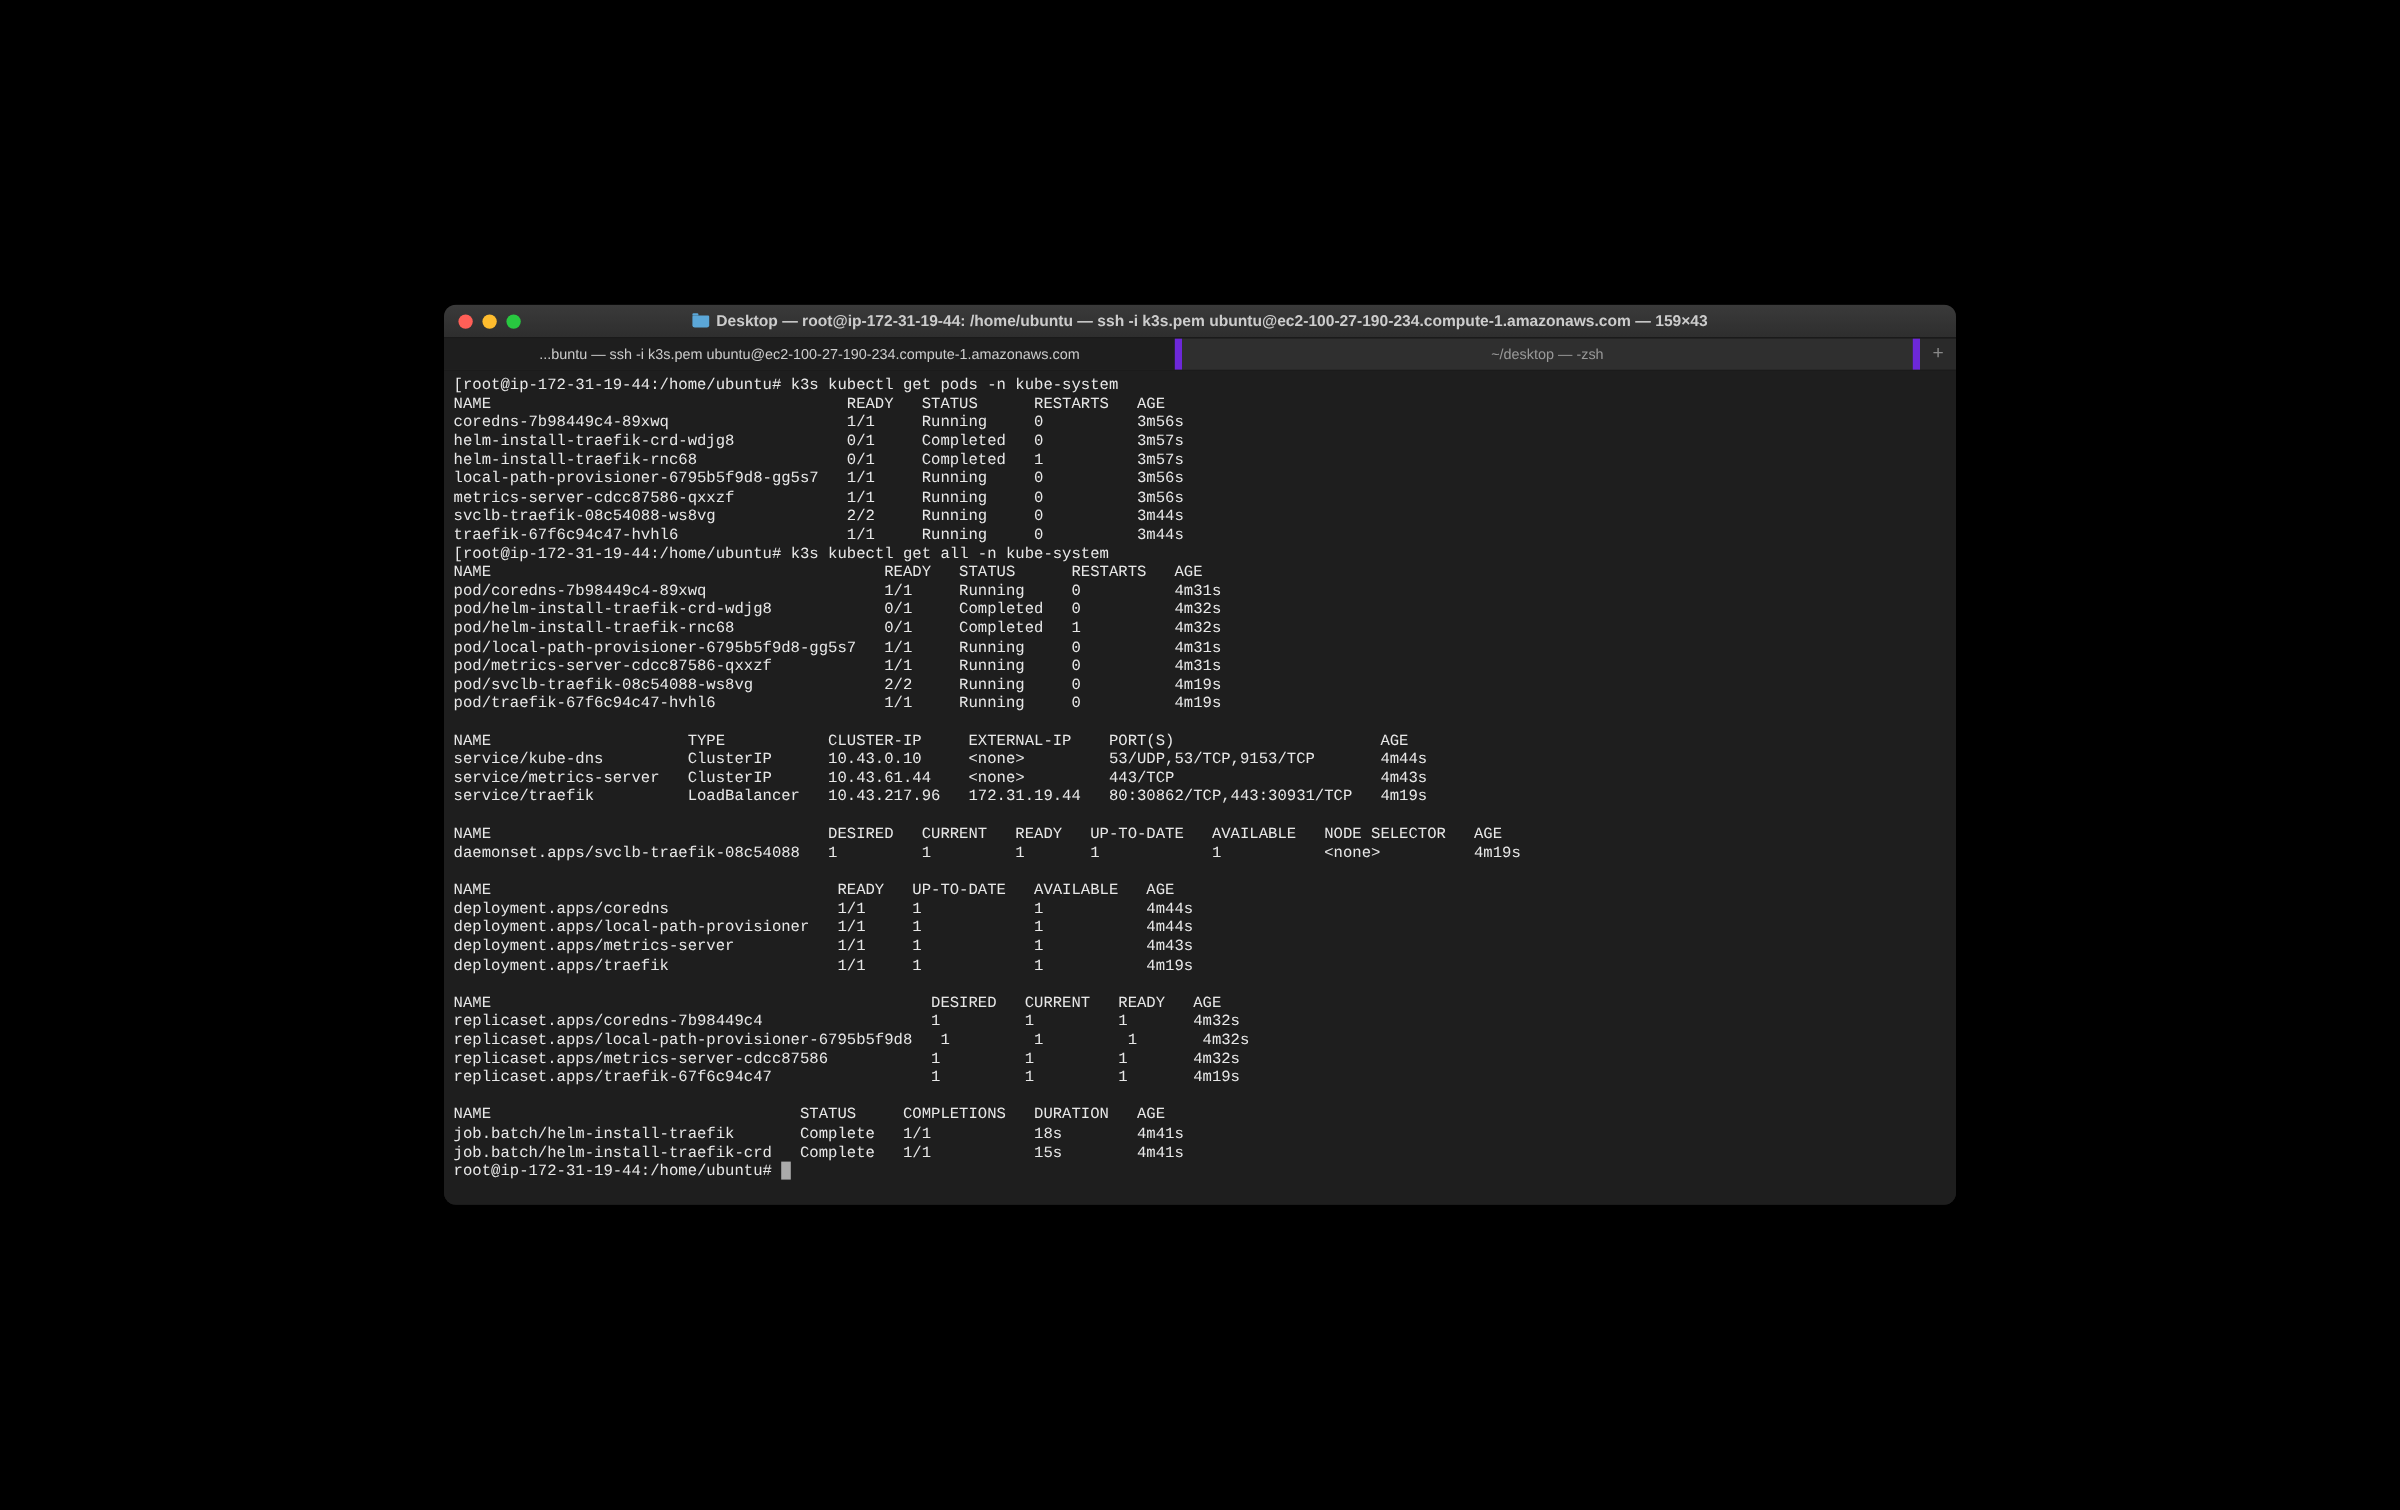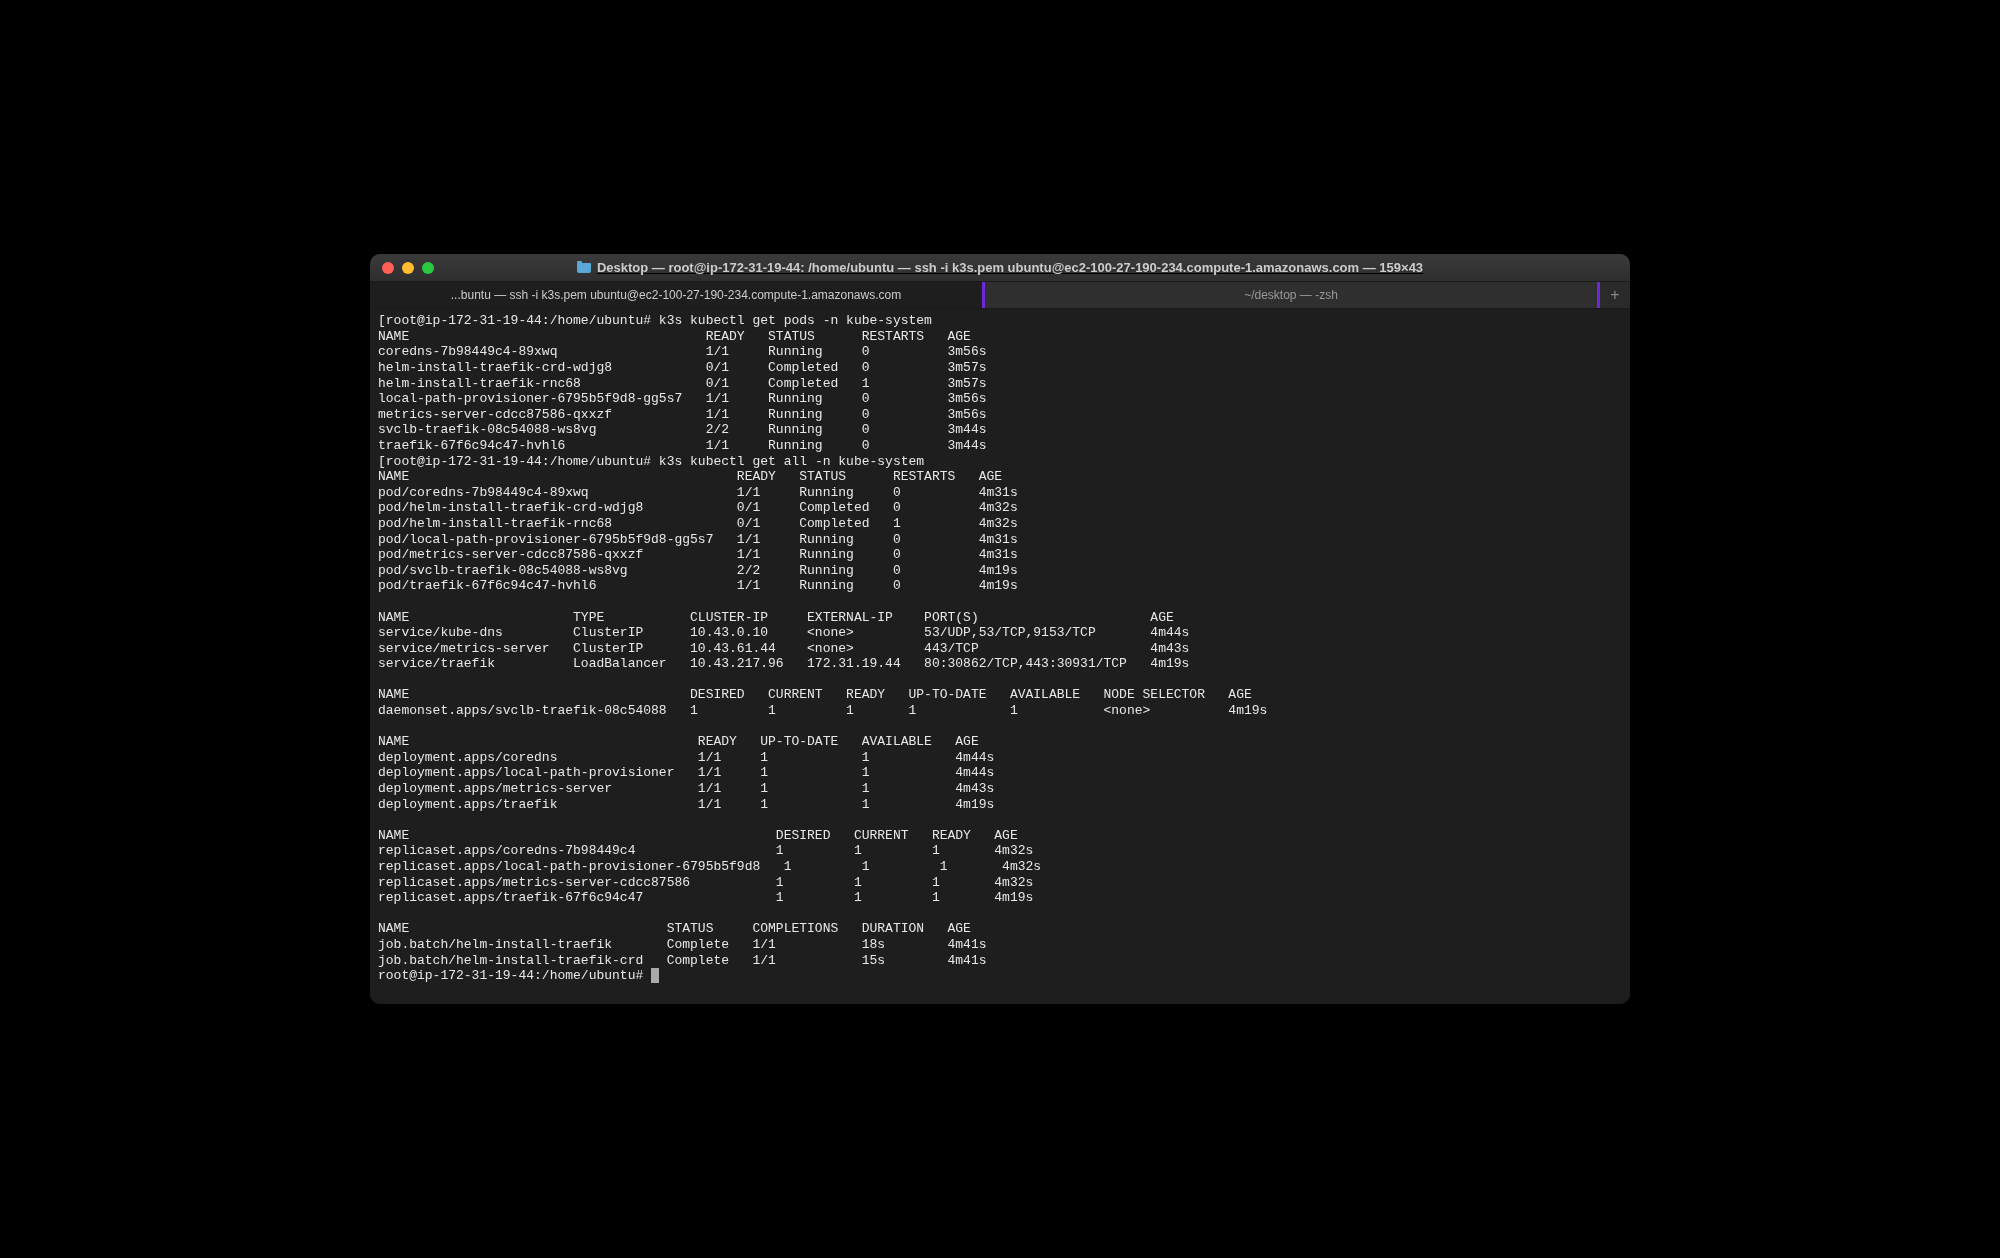--- a/index.html
+++ b/index.html
@@ -20,21 +20,20 @@
       overflow: hidden;
     }
     .titlebar {
       height: 28px;
       background: linear-gradient(#3a3a3a, #2e2e2e);
       display: flex;
       align-items: center;
       padding: 0 0;
       border-bottom: 1px solid #1a1a1a;
       position: relative;
-      text-decoration: underline;
     }
     .traffic-lights {
       display: flex;
       gap: 8px;
       position: absolute;
       left: 12px;
     }
     .traffic-light {
       width: 12px;
       height: 12px;
@@ -76,21 +75,21 @@
       display: flex;
       background: #2a2a2a;
       border-bottom: 1px solid #1a1a1a;
     }
     .tab {
       flex: 1;
       padding: 6px 12px;
       font-size: 12px;
       color: #ccc;
       text-align: center;
-      border-right: 3px solid #6d28d9;
+      border-right: 6px solid #6d28d9;
       cursor: pointer;
     }
     .tab.active {
       background: #1e1e1e;
     }
     .tab.inactive {
       background: #2f2f2f;
       color: #999;
     }
     .new-tab {

